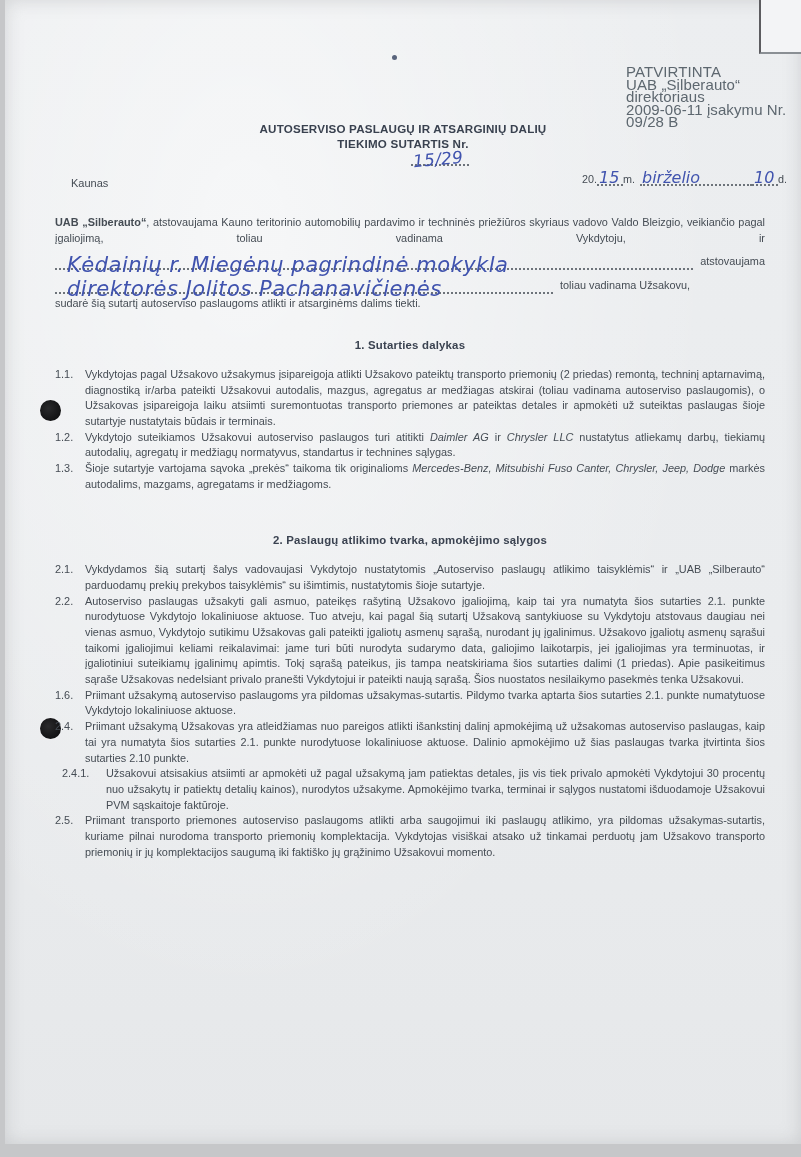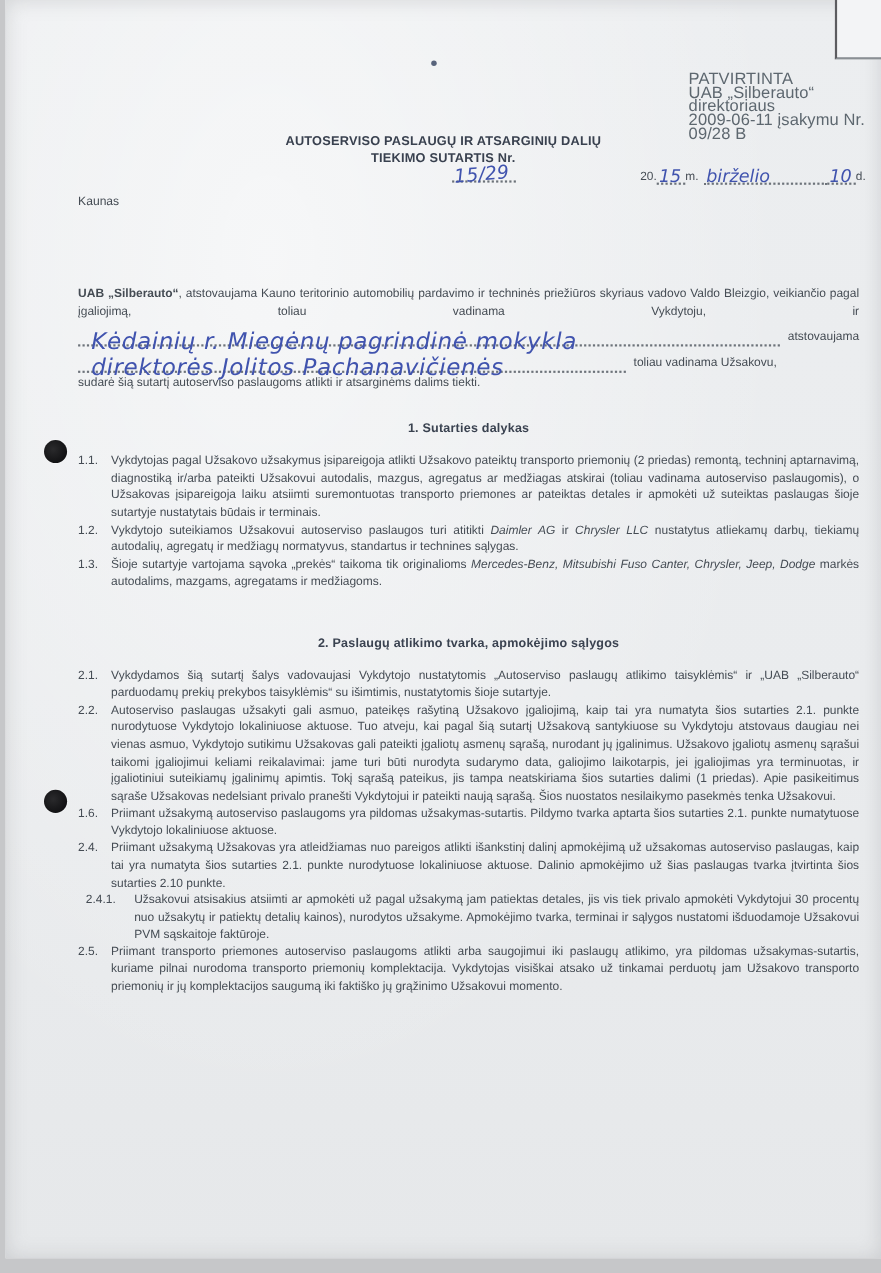--- a/index.html
+++ b/index.html
@@ -43,34 +43,34 @@
   .title-line2{display:inline-flex;align-items:flex-end;justify-content:center;flex-direction:column;}
   .num-slot{display:inline-block;width:58px;height:13px;border-bottom:2px dotted #707娱678;position:relative;margin-left:4px;border-bottom:2px dotted #6d737a;}
   .hw{
     font-family:"DejaVu Sans", cursive;font-style:italic;
     color:#4053ae;white-space:nowrap;
   }
   .title-num{position:absolute;left:2px;bottom:-3px;font-size:17px;transform:rotate(-5deg);font-weight:normal;}
 
   .place{position:absolute;left:66px;top:177px;font-size:11px;color:#454c54;}
   .date{
-    position:absolute;right:14px;top:151px;
+    position:absolute;right:14px;top:169px;
     display:flex;align-items:flex-end;
     font-size:10.8px;color:#454c54;
   }
   .date .dotted{display:inline-block;border-bottom:2px dotted #6d737a;height:15px;position:relative;}
   .date .slot-year{width:26px;}
   .date .slot-month{width:112px;margin-left:5px;}
   .date .slot-day{width:26px;}
   .date .hw{position:absolute;bottom:-3px;left:2px;font-size:16px;}
   .date .lbl{padding-bottom:1px;}
 
   .content{
-    position:absolute;left:66px;top:215px;width:710px;
-    font-size:10.9px;line-height:15.7px;color:#454c54;margin-top:45px;
+    position:absolute;left:50px;top:215px;width:710px;
+    font-size:10.9px;line-height:15.7px;color:#454c54;
   }
   .content p{margin:0;}
   .intro-p{text-align:justify;text-align-last:justify;}
   .b{font-weight:bold;}
   .it{font-style:italic;}
   .hw-row{display:flex;align-items:flex-end;height:24px;}
   .hw-row .dotted{border-bottom:2px dotted #6d737a;height:20px;position:relative;}
   .hw-row .fill{flex:1;}
   .hw-row .w2{width:498px;}
   .hw-row .hw{position:absolute;left:12px;bottom:-5px;font-size:21px;letter-spacing:.5px;}

